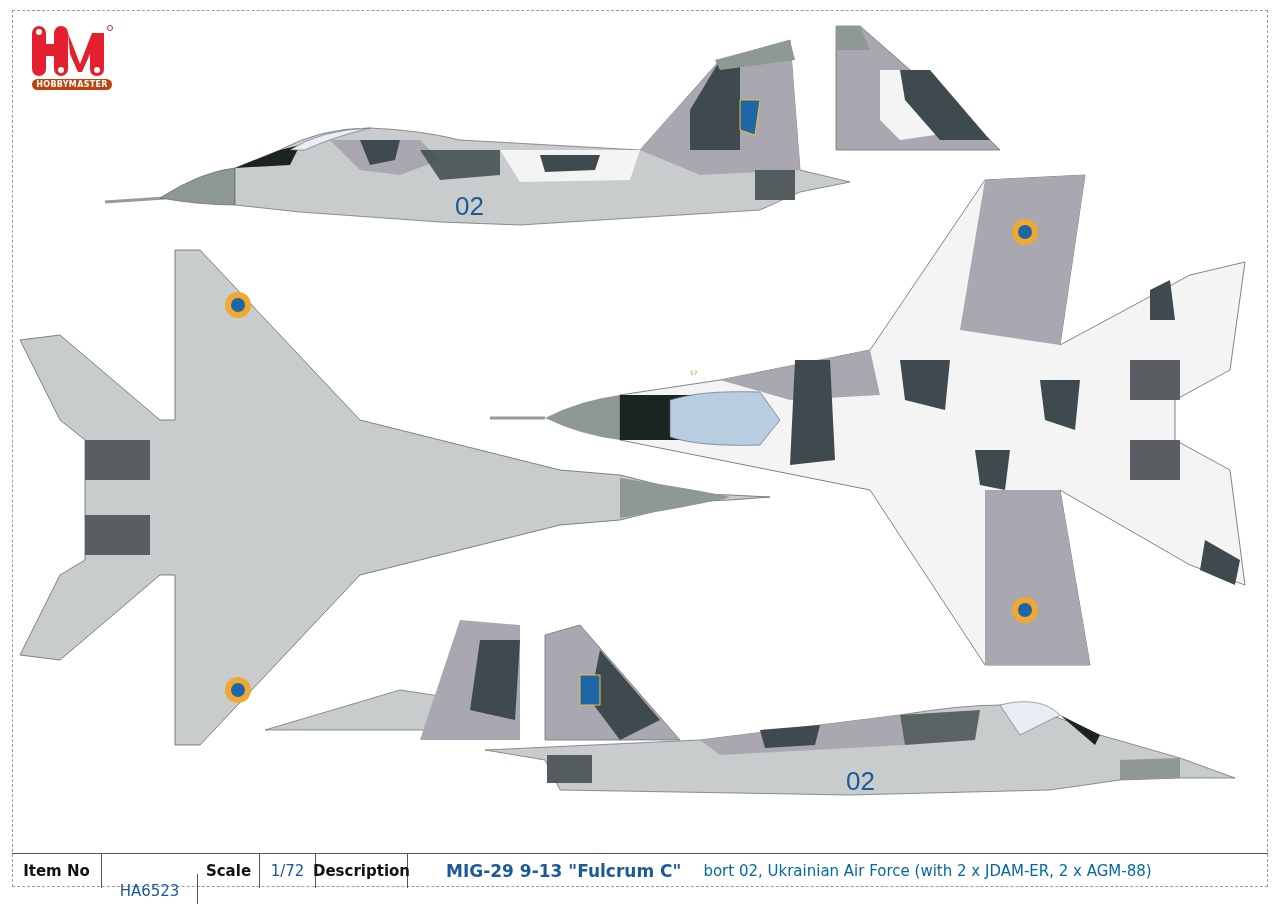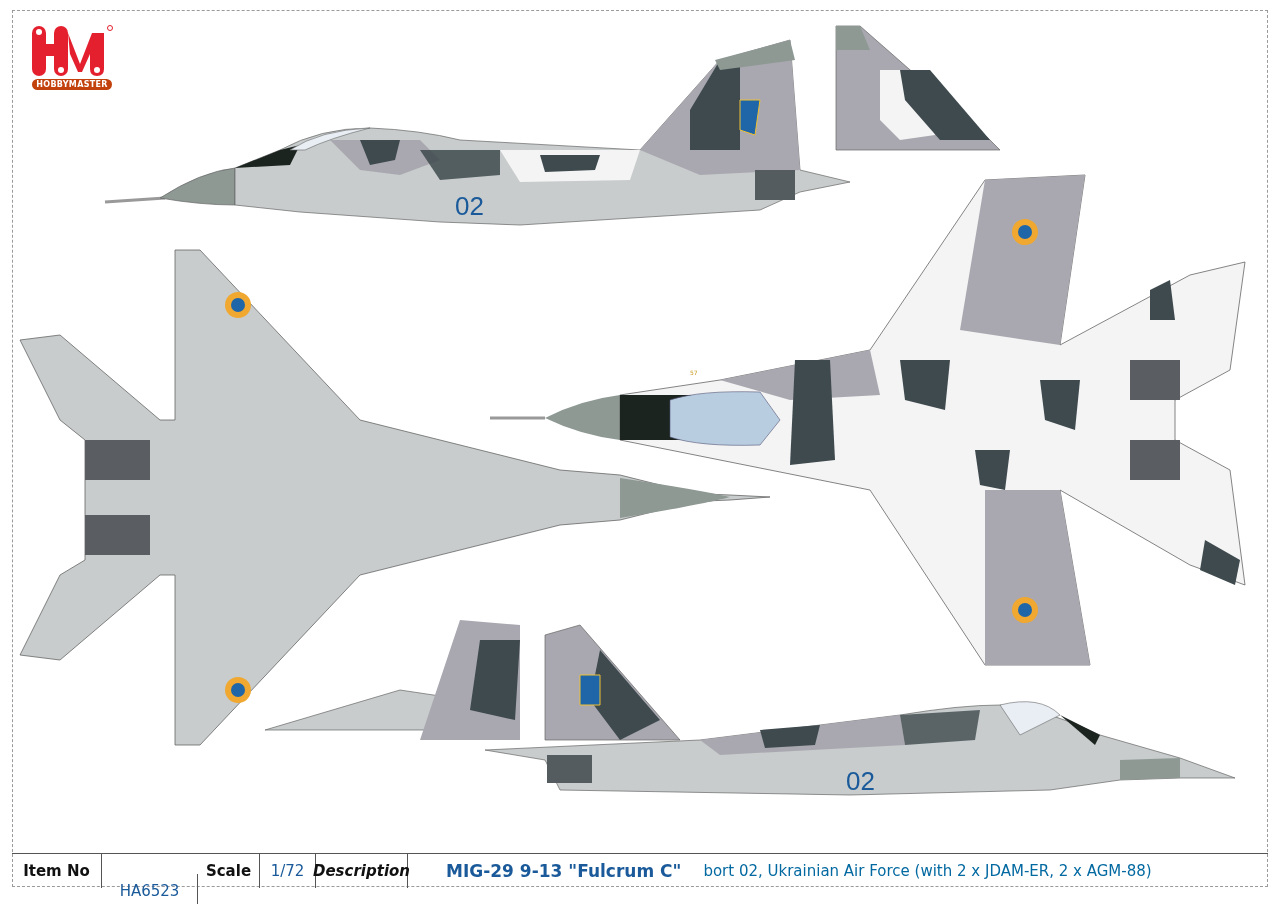--- a/index.html
+++ b/index.html
@@ -116,18 +116,18 @@
     <rect x="547" y="755" width="45" height="28" fill="#555c60"></rect>
     <text x="846" y="790" font-size="26" font-family="Liberation Sans, sans-serif" fill="#1a5a9a">02</text>
   </g>
 </svg>
 
 <div class="bar">
   <div class="cell lbl" style="width:90px;">Item No</div>
   <div class="cell val" style="width:96px;margin-top:40px;">HA6523</div>
   <div class="cell lbl" style="width:62px;">Scale</div>
   <div class="cell val" style="width:56px;">1/72</div>
-  <div class="cell lbl" style="width:92px;font-style:italic;">Description</div>
+  <div class="cell lbl" style="width:92px;">Description</div>
   <div class="cell desc">
     <span class="title">MIG-29 9-13 "Fulcrum C"</span>
     <span class="sub">bort 02, Ukrainian Air Force (with 2 x JDAM-ER, 2 x AGM-88)</span>
   </div>
 </div>
 
 </body></html>

